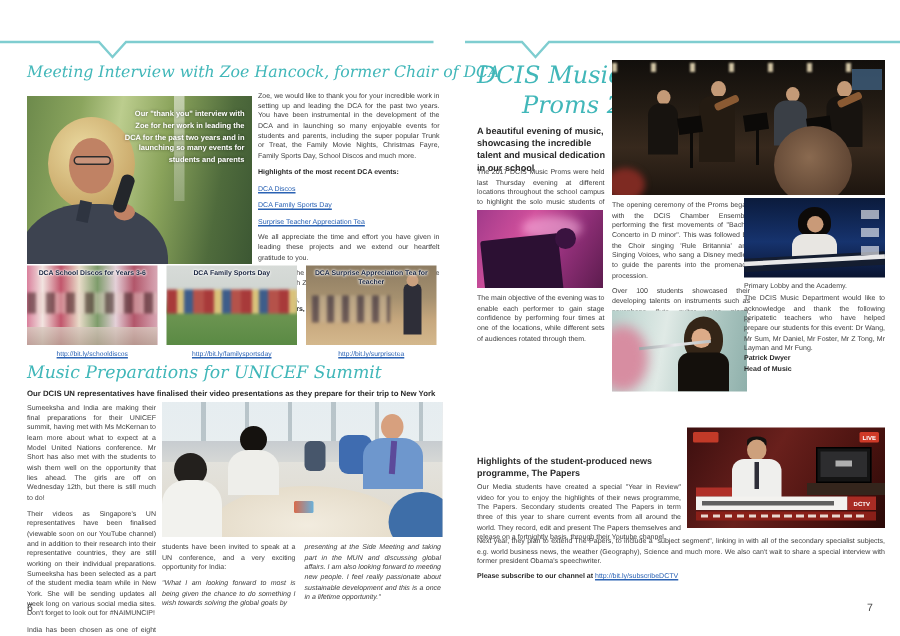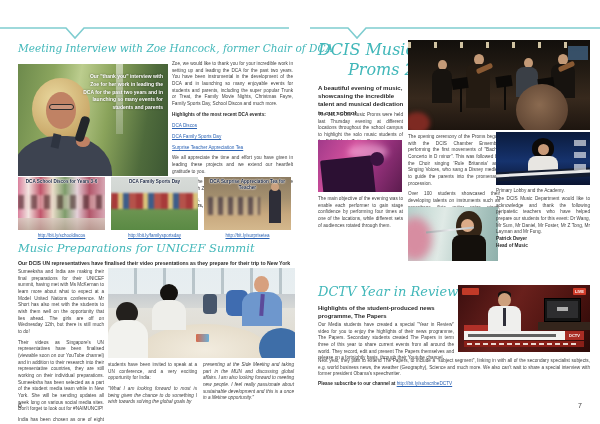--- a/index.html
+++ b/index.html
@@ -275,21 +275,20 @@
       <div class="keys-keys"></div>
       <div class="keys-sign"></div>
     </div>
 
     <div class="abs body-txt" style="left:196px;top:188px;width:94px;">Primary Lobby and the Academy.</div>
     <div class="abs body-txt" style="left:196px;top:196px;width:94px;">The DCIS Music Department would like to acknowledge and thank the following peripatetic teachers who have helped prepare our students for this event: Dr Wang, Mr Sum, Mr Daniel, Mr Foster, Mr Z Tong, Mr Layman and Mr Fung.</div>
     <div class="abs body-txt bold-sub" style="left:196px;top:236px;width:94px;">
       <span>Patrick Dwyer</span><br><span>Head of Music</span>
     </div>
 
-    <h1 class="script-title abs" style="left:18px;top:284px;font-size:13px;">DCTV Year in Review</h1>
     <div class="abs bold-sub" style="left:18px;top:304px;width:145px;font-size:6px;line-height:1.35;">Highlights of the student-produced news programme, The Papers</div>
     <div class="abs body-txt" style="left:18px;top:322px;width:136px;">Our Media students have created a special "Year in Review" video for you to enjoy the highlights of their news programme, The Papers. Secondary students created The Papers in term three of this year to share current events from all around the world. They record, edit and present The Papers themselves and release on a fortnightly basis, through their Youtube channel.</div>
 
     <div class="photo ph-video" style="left:158px;top:285px;width:132px;height:67px;">
       <div class="vid-logo"></div>
       <div class="vid-live">LIVE</div>
       <div class="vid-hairv"></div>
       <div class="vid-head"></div>
       <div class="vid-shirt"></div>
       <div class="vid-tie"></div>

